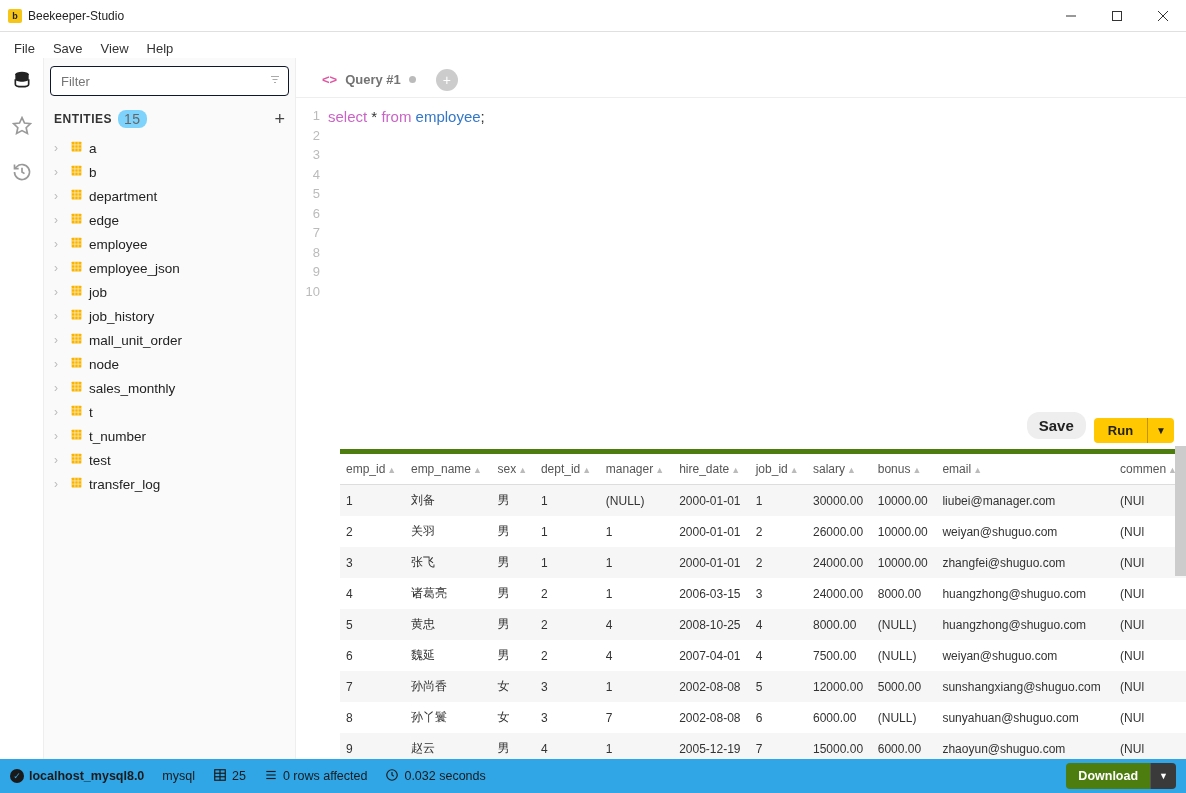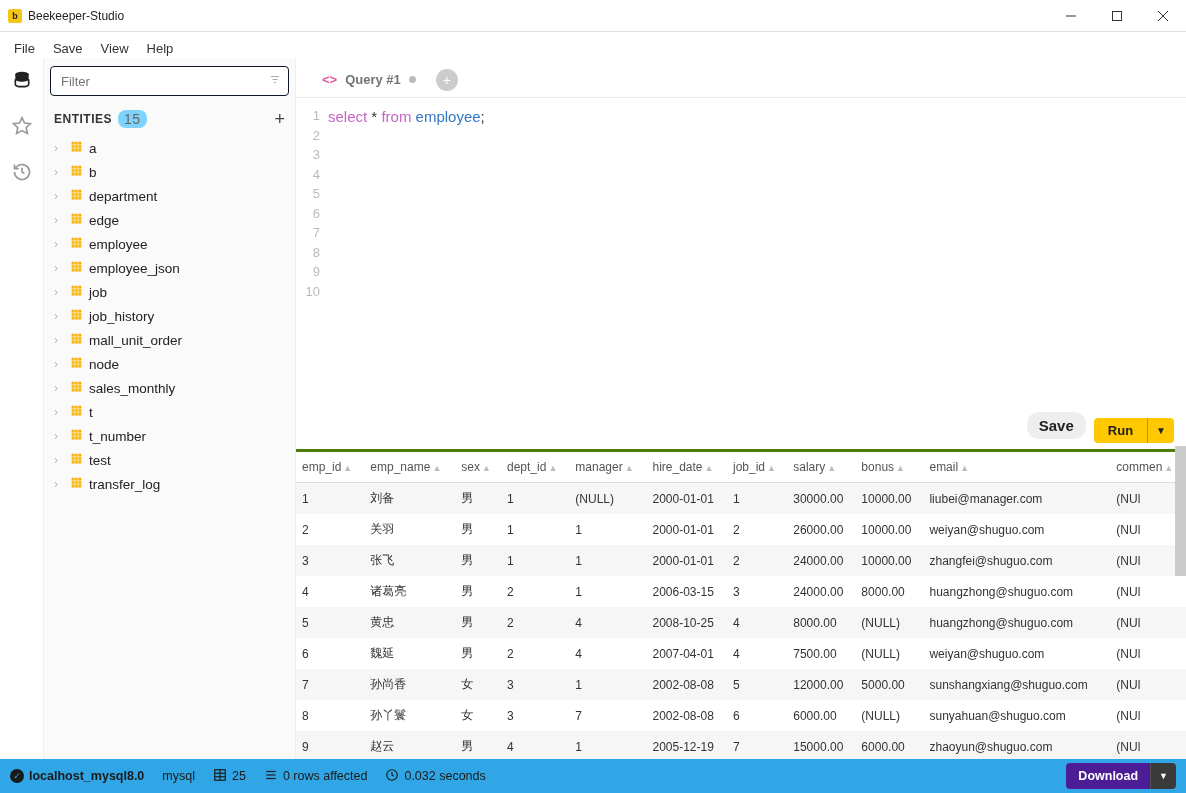--- a/index.html
+++ b/index.html
@@ -63,39 +63,39 @@
 .ident { color: #3477c7; }
 
 
 .action-row { display: flex; justify-content: flex-end; align-items: center; gap: 8px; padding: 6px 12px; margin-top: 100px; }
 .save-btn { background: #eee; color: #222; border: none; padding: 5px 12px; border-radius: 12px; font-weight: 600; cursor: pointer; font-size: 15px; }
 .run-group { display: flex; margin-top: 11px; }
 .run-btn { background: #ffc800; color: #222; border: none; padding: 5px 14px; border-radius: 4px 0 0 4px; font-weight: 600; cursor: pointer; font-size: 13px; }
 .run-more { background: #ffc800; color: #222; border: none; border-left: 1px solid rgba(0,0,0,0.25); padding: 5px 8px; border-radius: 0 4px 4px 0; cursor: pointer; font-size: 10px; }
 
 
-.results { flex: 1; overflow: auto; border-top: 3px solid #4d7c0f; }
+.results { flex: 1; overflow: auto; border-top: 5px solid #4d7c0f; margin-left: 44px; }
 .rtable { width: 100%; border-collapse: collapse; font-size: 12px; }
 .rtable th { text-align: left; padding: 8px 6px; font-weight: 400; color: #555; border-bottom: 1px solid #ddd; white-space: nowrap; background: #fff; position: sticky; top: 0; }
 .sort-arrow { color: #bbb; font-size: 9px; margin-left: 2px; }
 .rtable td { padding: 7px 6px; white-space: nowrap; color: #333; }
 .rtable tbody tr:nth-child(odd) { background: #f6f6f6; }
 .null { color: #bbb; }
 .hscroll-indicator { height: 12px; background: #f0f0f0; position: relative; }
 .hscroll-thumb { position: absolute; left: 0; top: 0; height: 100%; width: 46%; background: #ccc; }
 .vscroll { position: absolute; right: 0; top: 446px; width: 11px; height: 130px; background: #ccc; border-radius: 0; }
 
 
 .statusbar { height: 34px; background: #30a6e6; display: flex; align-items: center; justify-content: space-between; padding: 0 10px; color: #1a1a1a; font-size: 12.5px; }
 .status-left, .status-right { display: flex; align-items: center; gap: 18px; }
 .status-item { display: flex; align-items: center; gap: 5px; }
 .status-check { width: 14px; height: 14px; border-radius: 50%; background: #1a1a1a; display: flex; align-items: center; justify-content: center; color: #30a6e6; font-size: 9px; }
 .bold { font-weight: 600; }
 .download-group { display: flex; }
-.download-btn { background: #4c1d95; color: #fff; border: none; padding: 6px 12px; border-radius: 4px 0 0 4px; font-weight: 600; cursor: pointer; font-size: 12.5px; }
+.download-btn { background: #4d7c0f; color: #fff; border: none; padding: 6px 12px; border-radius: 4px 0 0 4px; font-weight: 600; cursor: pointer; font-size: 12.5px; }
 .download-more { background: #3a3a3a; color: #fff; border: none; border-left: 1px solid #555; padding: 6px 8px; border-radius: 0 4px 4px 0; cursor: pointer; font-size: 9px; }
 </style>
 </head>
 <body>
 
 <div class="titlebar">
   <div class="titlebar-left">
     <span class="app-icon">b</span>
     <span class="app-title">Beekeeper-Studio</span>
   </div>

